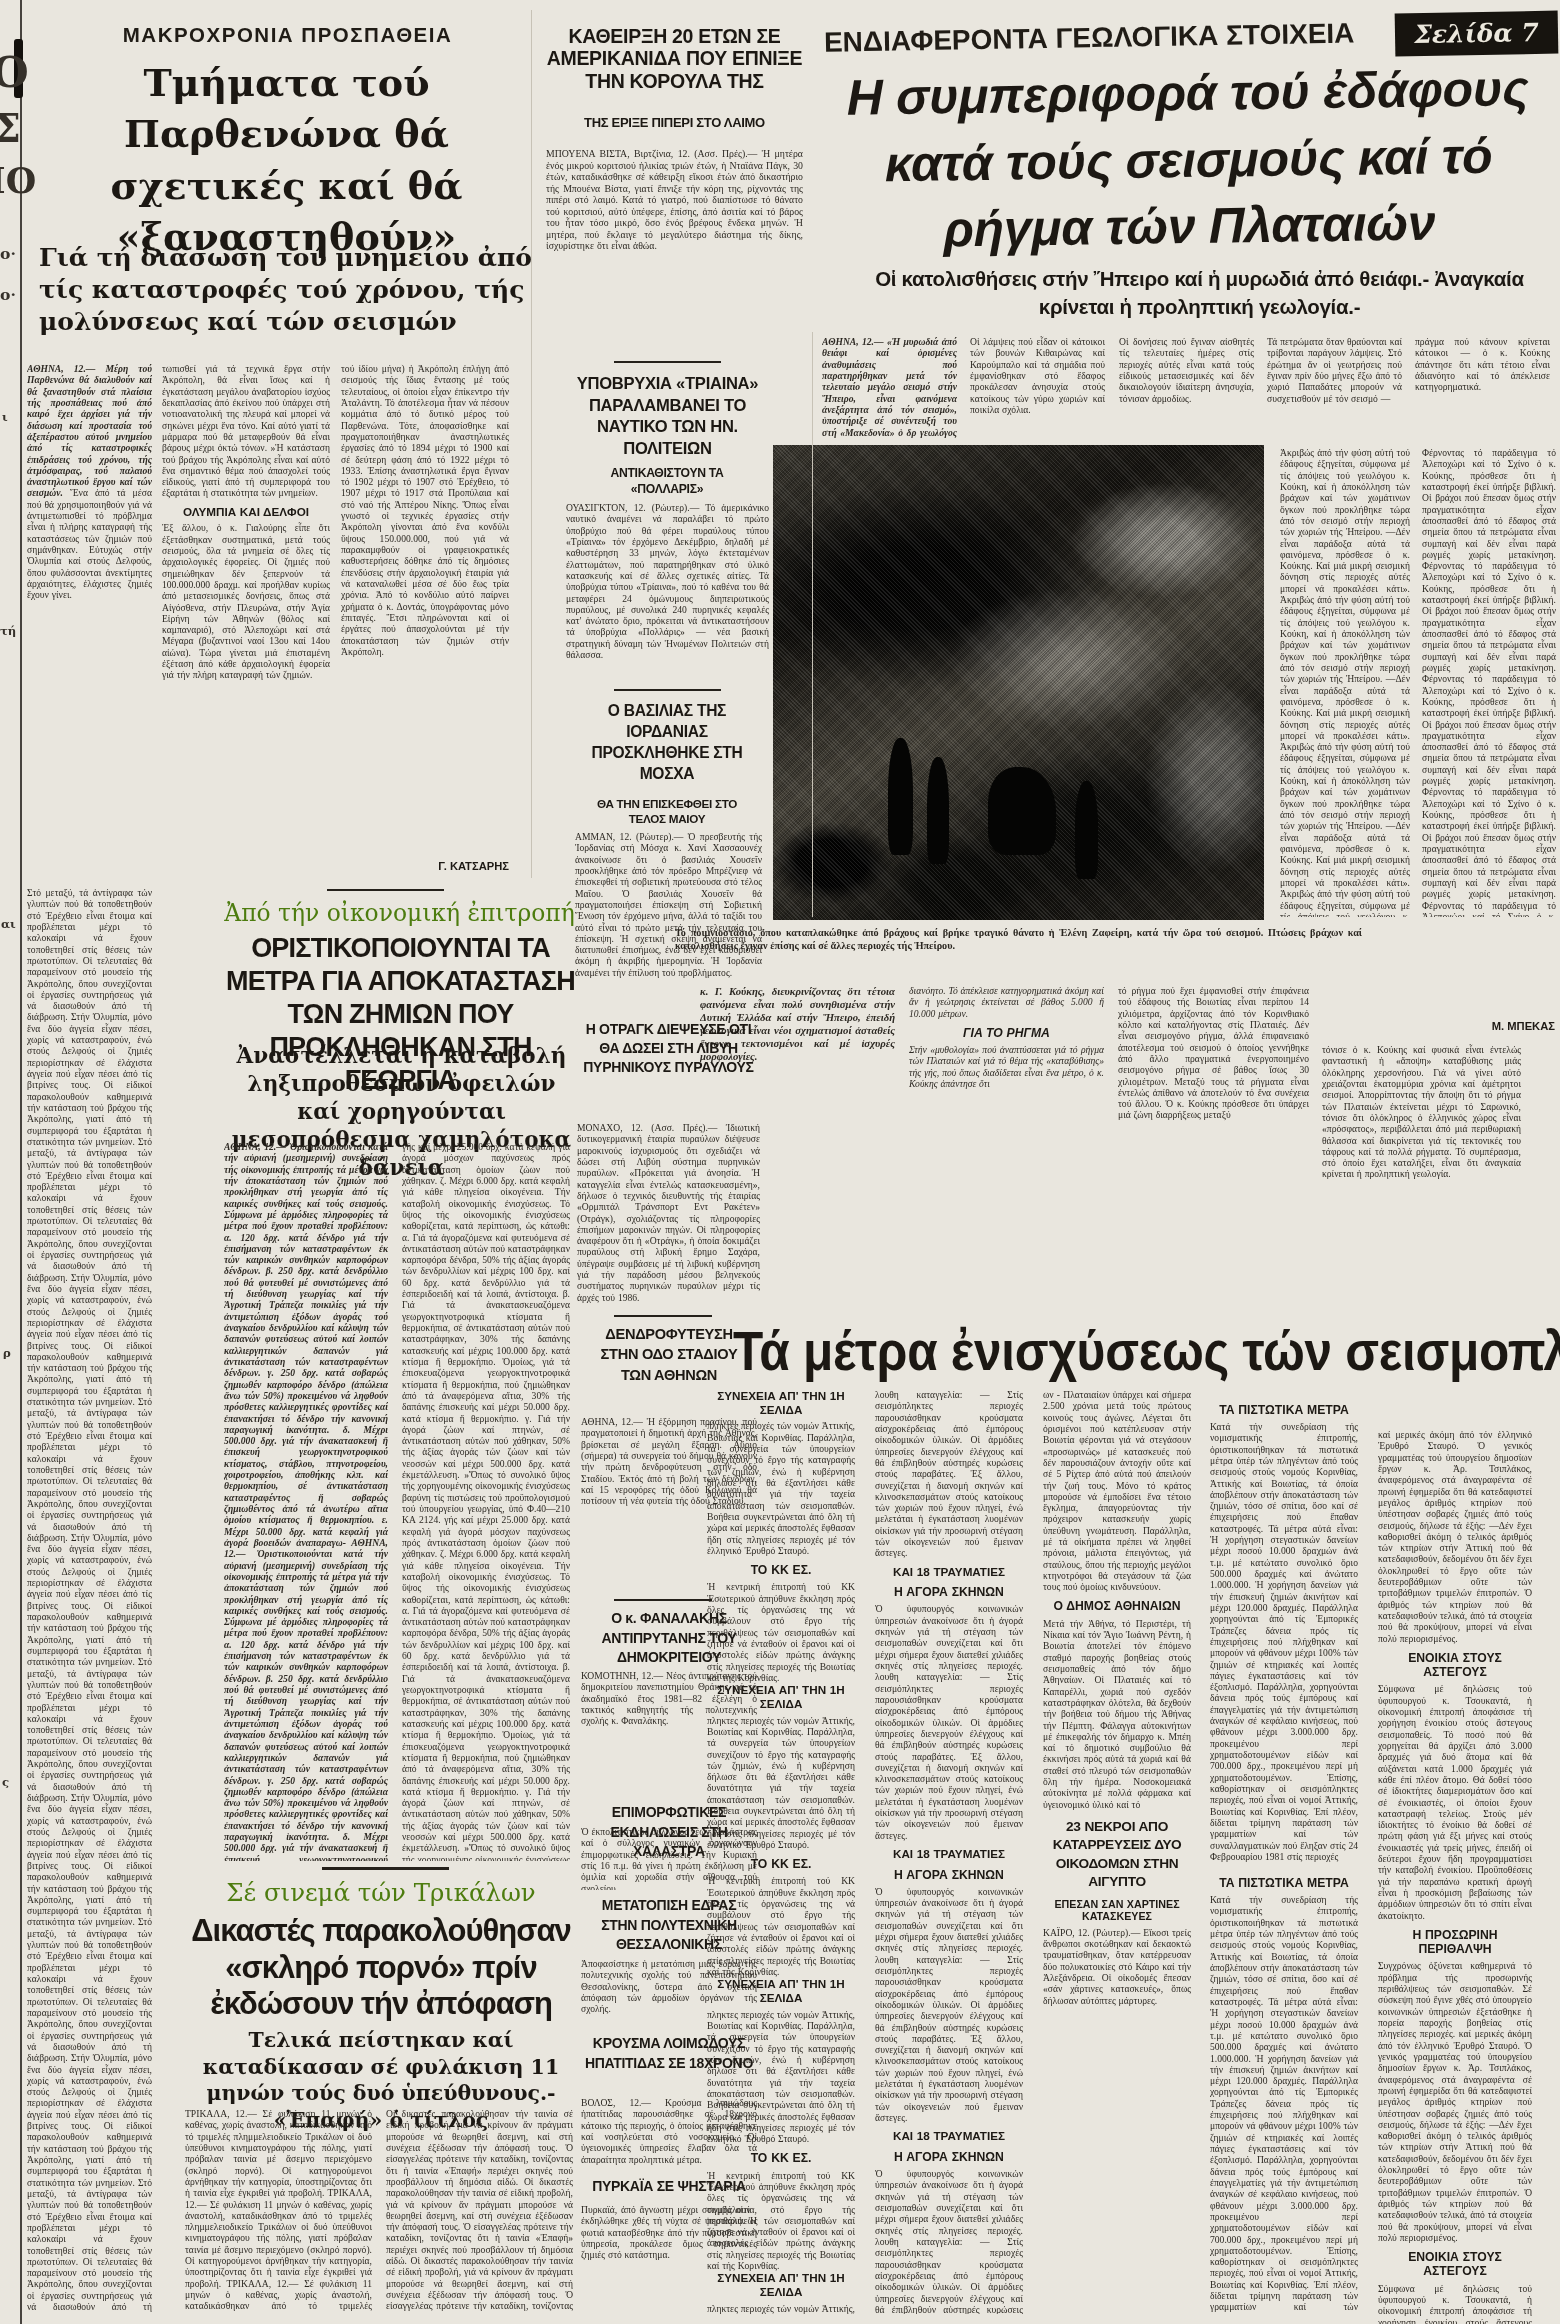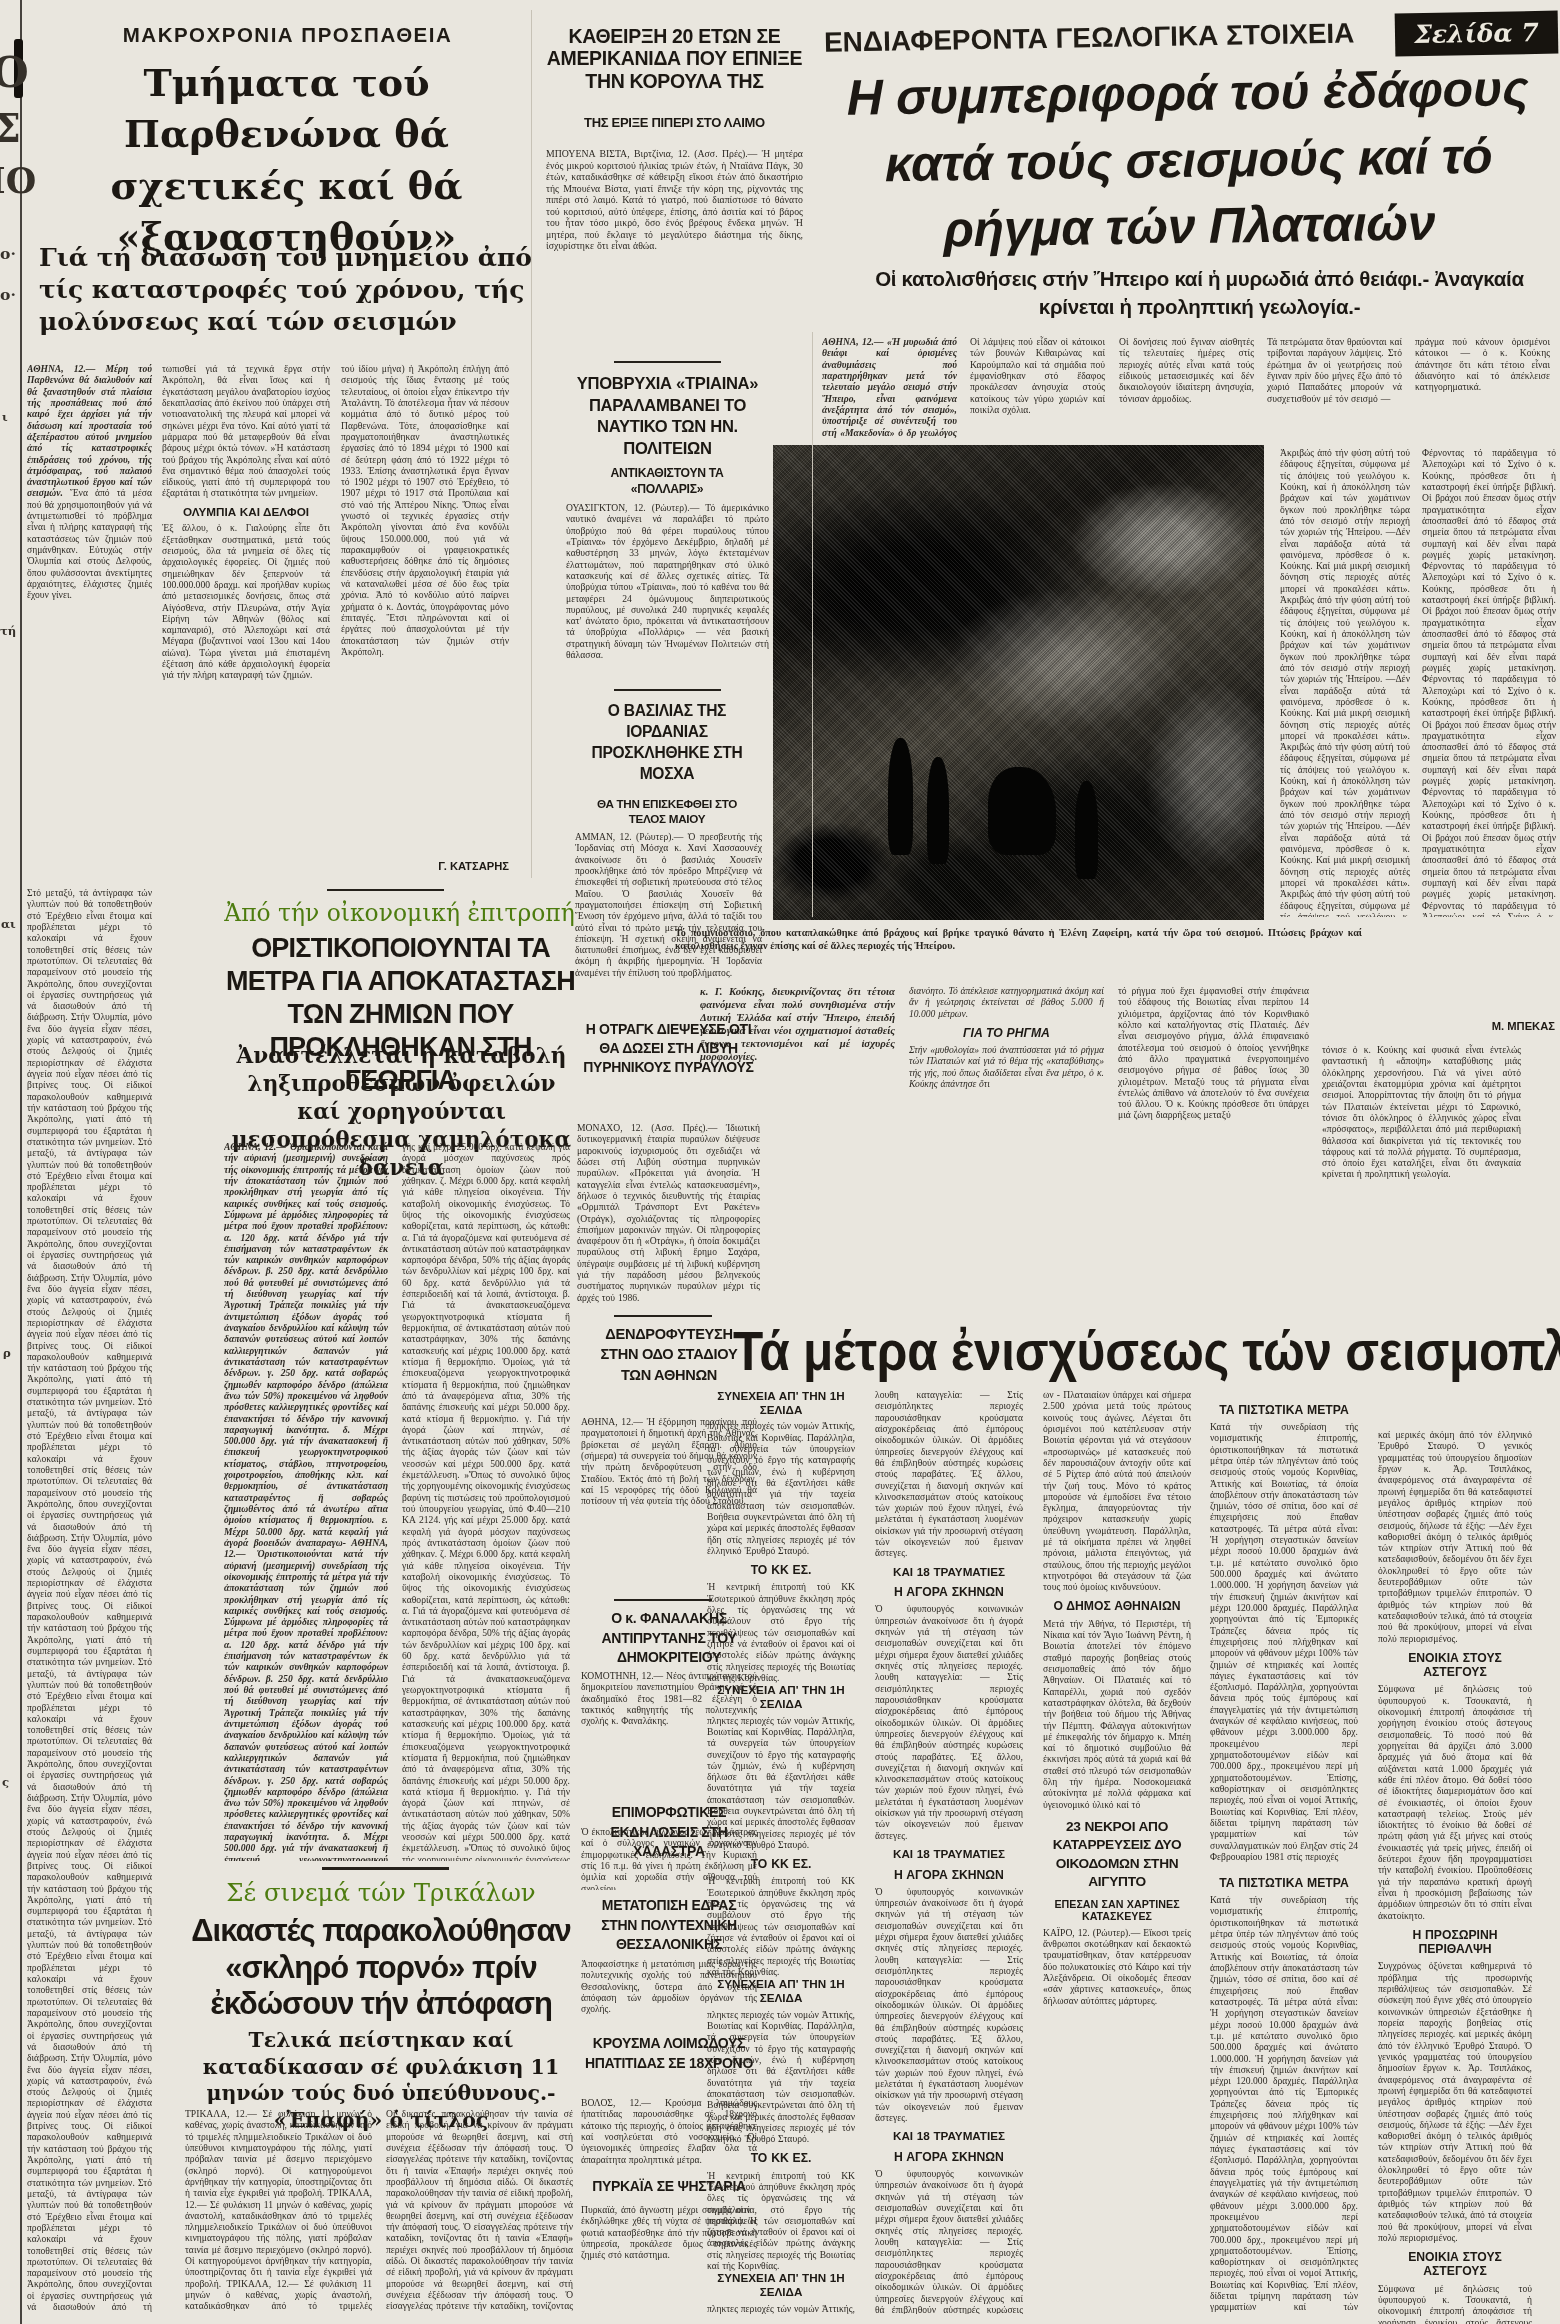--- a/index.html
+++ b/index.html
@@ -103,21 +103,21 @@
 
   <div class="abs hl-sans italic" style="left:819px;top:60px;width:739px;font-size:50px;line-height:1.33;transform:rotate(-0.8deg);">Η συμπεριφορά τού ἐδάφους κατά τούς σεισμούς καί τό ρήγμα τών Πλαταιών</div>
   <div class="abs hl-sans" style="left:858px;top:265px;width:683px;font-size:20.5px;line-height:1.35;">Οἱ κατολισθήσεις στήν Ἤπειρο καί ἡ μυρωδιά ἀπό θειάφι.- Ἀναγκαία κρίνεται ἡ προληπτική γεωλογία.-</div>
 
   <div class="abs bodytxt" style="left:822px;top:336px;width:135px;height:103px;">
     <span class="lead">ΑΘΗΝΑ, 12.— «Ἡ μυρωδιά ἀπό θειάφι καί ὁρισμένες ἀναθυμιάσεις πού παρατηρήθηκαν μετά τόν τελευταίο μεγάλο σεισμό στήν Ἤπειρο, εἶναι φαινόμενα ἀνεξάρτητα ἀπό τόν σεισμό», ὑποστήριξε σέ συνέντευξή του στή «Μακεδονία» ὁ δρ γεωλόγος τού ΙΓΜΕ κ. Γ. Κούκης.</span>
   </div>
   <div class="abs bodytxt" style="left:970px;top:336px;width:135px;height:103px;">Οἱ λάμψεις πού εἶδαν οἱ κάτοικοι τών βουνών Κιθαιρώνας καί Καρούμπαλο καί τά σημάδια πού ἐμφανίσθηκαν στό ἔδαφος προκάλεσαν ἀνησυχία στούς κατοίκους τών γύρω χωριών καί ποικίλα σχόλια.</div>
   <div class="abs bodytxt" style="left:1119px;top:336px;width:135px;height:103px;">Οἱ δονήσεις πού ἔγιναν αἰσθητές τίς τελευταίες ἡμέρες στίς περιοχές αὐτές εἶναι κατά τούς εἰδικούς μετασεισμικές καί δέν δικαιολογούν ἰδιαίτερη ἀνησυχία, τόνισαν ἁρμοδίως.</div>
   <div class="abs bodytxt" style="left:1267px;top:336px;width:135px;height:103px;">Τά πετρώματα ὅταν θραύονται καί τρίβονται παράγουν λάμψεις. Στό ἐρώτημα ἄν οἱ γεωτρήσεις πού ἔγιναν πρίν δύο μήνες ἔξω ἀπό τό χωριό Παπαδάτες μπορούν νά συσχετισθούν μέ τόν σεισμό —</div>
-  <div class="abs bodytxt" style="left:1415px;top:336px;width:135px;height:103px;">πράγμα πού κάνουν ὁρισμένοι κάτοικοι — ὁ κ. Κούκης ἀπάντησε ὅτι κάτι τέτοιο εἶναι ἀδιανόητο καί τό ἀπέκλεισε κατηγορηματικά.</div>
+  <div class="abs bodytxt" style="left:1415px;top:336px;width:135px;height:103px;">πράγμα πού κάνουν κρίνεται κάτοικοι — ὁ κ. Κούκης ἀπάντησε ὅτι κάτι τέτοιο εἶναι ἀδιανόητο καί τό ἀπέκλεισε κατηγορηματικά.</div>
 
   <div class="abs photo" style="left:773px;top:445px;width:491px;height:475px;">
     <div class="speck"></div>
     <div class="fig" style="left:115px;top:293px;width:25px;height:117px;"></div>
     <div class="fig" style="left:154px;top:312px;width:21.5px;height:107px;"></div>
     <div class="fig" style="left:215px;top:322px;width:68px;height:88px;border-radius:40% 50% 25% 25%;"></div>
     <div class="fig" style="left:302px;top:336px;width:23.4px;height:98px;"></div>
   </div>
 
   <div class="abs bodytxt" style="left:1280px;top:447px;width:130px;height:470px;">Ἀκριβώς ἀπό τήν φύση αὐτή τού ἐδάφους ἐξηγείται, σύμφωνα μέ τίς ἀπόψεις τού γεωλόγου κ. Κούκη, καί ἡ ἀποκόλληση τών βράχων καί τών χωμάτινων ὄγκων πού προκλήθηκε τώρα ἀπό τόν σεισμό στήν περιοχή τών χωριών τής Ἠπείρου. —Δέν εἶναι παράδοξα αὐτά τά φαινόμενα, πρόσθεσε ὁ κ. Κούκης. Καί μιά μικρή σεισμική δόνηση στίς περιοχές αὐτές μπορεί νά προκαλέσει κάτι». Ἀκριβώς ἀπό τήν φύση αὐτή τού ἐδάφους ἐξηγείται, σύμφωνα μέ τίς ἀπόψεις τού γεωλόγου κ. Κούκη, καί ἡ ἀποκόλληση τών βράχων καί τών χωμάτινων ὄγκων πού προκλήθηκε τώρα ἀπό τόν σεισμό στήν περιοχή τών χωριών τής Ἠπείρου. —Δέν εἶναι παράδοξα αὐτά τά φαινόμενα, πρόσθεσε ὁ κ. Κούκης. Καί μιά μικρή σεισμική δόνηση στίς περιοχές αὐτές μπορεί νά προκαλέσει κάτι». Ἀκριβώς ἀπό τήν φύση αὐτή τού ἐδάφους ἐξηγείται, σύμφωνα μέ τίς ἀπόψεις τού γεωλόγου κ. Κούκη, καί ἡ ἀποκόλληση τών βράχων καί τών χωμάτινων ὄγκων πού προκλήθηκε τώρα ἀπό τόν σεισμό στήν περιοχή τών χωριών τής Ἠπείρου. —Δέν εἶναι παράδοξα αὐτά τά φαινόμενα, πρόσθεσε ὁ κ. Κούκης. Καί μιά μικρή σεισμική δόνηση στίς περιοχές αὐτές μπορεί νά προκαλέσει κάτι». Ἀκριβώς ἀπό τήν φύση αὐτή τού ἐδάφους ἐξηγείται, σύμφωνα μέ τίς ἀπόψεις τού γεωλόγου κ. Κούκη, καί ἡ ἀποκόλληση τών βράχων καί τών χωμάτινων ὄγκων πού προκλήθηκε τώρα ἀπό τόν σεισμό στήν περιοχή τών χωριών τής Ἠπείρου. —Δέν εἶναι παράδοξα αὐτά τά φαινόμενα, πρόσθεσε ὁ κ. Κούκης. Καί μιά μικρή σεισμική δόνηση στίς περιοχές αὐτές μπορεί νά προκαλέσει κάτι».</div>

